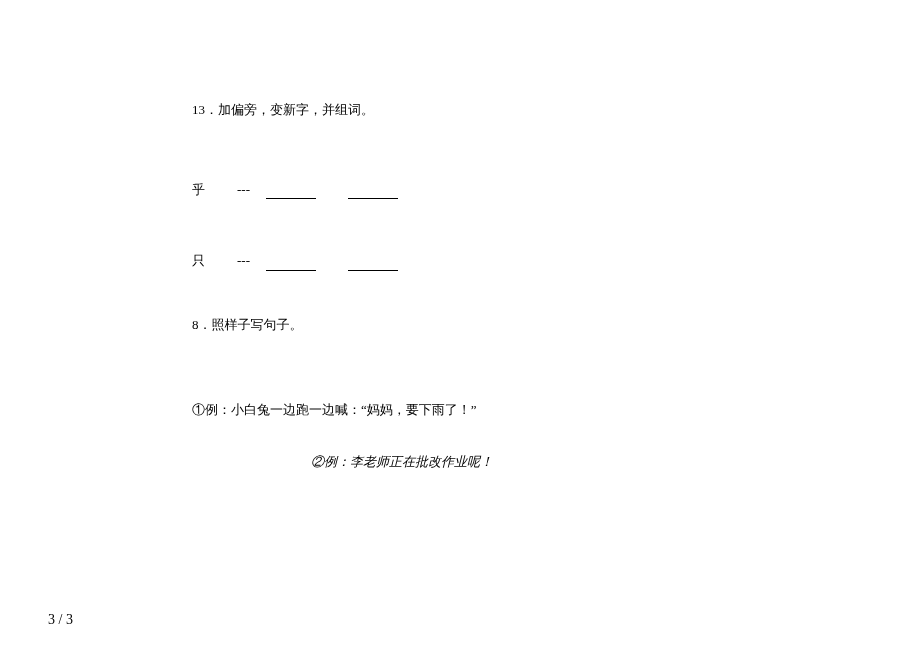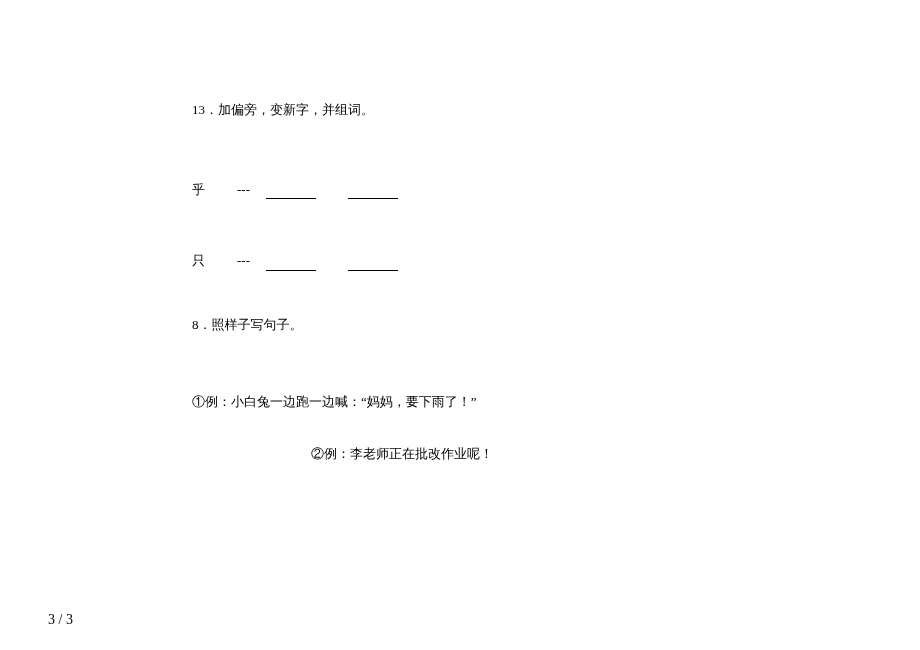--- a/index.html
+++ b/index.html
@@ -33,24 +33,25 @@
       border-bottom: 1px solid #000;
       min-width: 50px;
       height: 14px;
       vertical-align: bottom;
     }
     .blank-gap {
       display: inline-block;
       width: 20px;
     }
     .example-block {
-      margin-top: 10px;
+      margin-top: 18px;
     }
     .example-sub {
       padding-left: 135px;
+      font-style: italic;
     }
     .page-footer {
       position: absolute;
       bottom: 22px;
       left: 0;
       right: 0;
       text-align: left;
       font-size: 14px;
       font-family: "Times New Roman", serif;
     }

